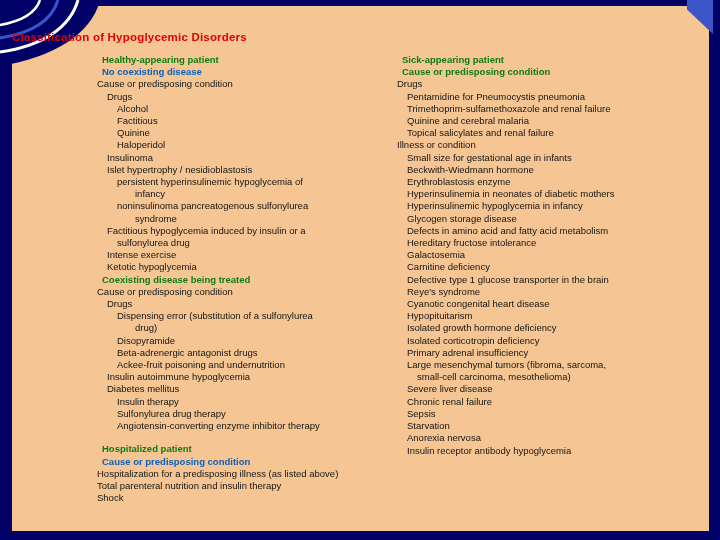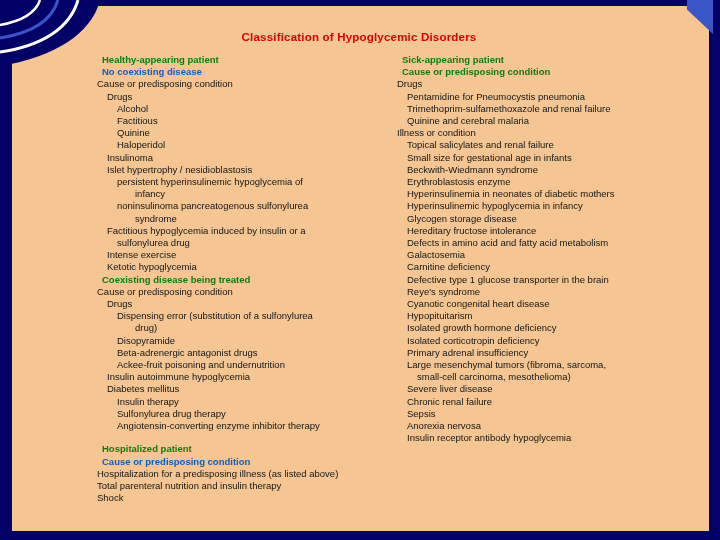--- a/index.html
+++ b/index.html
@@ -6,21 +6,21 @@
   body{width:720px;height:540px;overflow:hidden;background:#ffffff;}
   .slide{position:relative;width:720px;height:540px;background:var(--c-background,#F5C693);font-family:"Liberation Sans",sans-serif;}
   .border{position:absolute;background:var(--c-border,#000066);}
   .border-top{left:0;top:0;width:708px;height:6px;}
   .border-left{left:0;top:0;width:12px;height:540px;}
   .border-right{right:0;top:0;width:11px;height:540px;}
   .border-bottom{left:0;bottom:0;width:720px;height:9px;}
   .corner-accent{position:absolute;top:0;right:7px;width:26px;height:34px;
     background:var(--c-accent,#3A55C8);clip-path:polygon(0 0,100% 0,100% 100%,0 28%);}
   .corner-curves{position:absolute;left:0;top:0;}
-  .title{position:absolute;left:12px;right:14px;top:31px;text-align:center;
+  .title{position:absolute;left:12px;right:14px;top:31px;
     color:var(--c-title,#E00000);font-weight:bold;font-size:11.5px;letter-spacing:0.2px;}
   .columns{position:absolute;left:88px;top:54px;display:flex;}
   .col-left{flex:0 0 300px;width:300px;}
   .col-right{flex:0 0 320px;width:320px;}
   .line{font-size:9.5px;line-height:12.2px;white-space:nowrap;color:var(--c-body,#141414);}
   .line.h-green{color:var(--c-green,#0E7C0E);font-weight:bold;}
   .line.h-blue{color:var(--c-blue,#0B5FC0);font-weight:bold;}
   .line.gap{height:11px;}
   .ind0{padding-left:14px;}
   .ind1{padding-left:9px;}
@@ -84,41 +84,42 @@
         <div class="line body ind1">Total parenteral nutrition and insulin therapy</div>
         <div class="line body ind1">Shock</div>
       </div>
       <div class="col-right">
         <div class="line h-green ind0">Sick-appearing patient</div>
         <div class="line h-green ind0">Cause or predisposing condition</div>
         <div class="line body ind1">Drugs</div>
         <div class="line body ind2">Pentamidine for Pneumocystis pneumonia</div>
         <div class="line body ind2">Trimethoprim-sulfamethoxazole and renal failure</div>
         <div class="line body ind2">Quinine and cerebral malaria</div>
+        <div class="line body ind2">Topical salicylates and renal failure</div>
         <div class="line body ind1">Illness or condition</div>
-        <div class="line body ind2">Topical salicylates and renal failure</div>
         <div class="line body ind2">Small size for gestational age in infants</div>
-        <div class="line body ind2">Beckwith-Wiedmann syndrome</div>
+        <div class="line body ind2">Beckwith-Wiedmann hormone</div>
         <div class="line body ind2">Erythroblastosis enzyme</div>
         <div class="line body ind2">Hyperinsulinemia in neonates of diabetic mothers</div>
         <div class="line body ind2">Hyperinsulinemic hypoglycemia in infancy</div>
         <div class="line body ind2">Glycogen storage disease</div>
+        <div class="line body ind2">Defects in amino acid and fatty acid metabolism</div>
         <div class="line body ind2">Hereditary fructose intolerance</div>
-        <div class="line body ind2">Defects in amino acid and fatty acid metabolism</div>
         <div class="line body ind2">Galactosemia</div>
         <div class="line body ind2">Carnitine deficiency</div>
         <div class="line body ind2">Defective type 1 glucose transporter in the brain</div>
         <div class="line body ind2">Reye's syndrome</div>
         <div class="line body ind2">Cyanotic congenital heart disease</div>
         <div class="line body ind2">Hypopituitarism</div>
         <div class="line body ind2">Isolated growth hormone deficiency</div>
         <div class="line body ind2">Isolated corticotropin deficiency</div>
         <div class="line body ind2">Primary adrenal insufficiency</div>
         <div class="line body ind2">Large mesenchymal tumors (fibroma, sarcoma,</div>
         <div class="line body ind3">small-cell carcinoma, mesothelioma)</div>
         <div class="line body ind2">Severe liver disease</div>
         <div class="line body ind2">Chronic renal failure</div>
         <div class="line body ind2">Sepsis</div>
+        <div class="line body ind2">Starvation</div>
         <div class="line body ind2">Anorexia nervosa</div>
         <div class="line body ind2">Insulin receptor antibody hypoglycemia</div>
       </div>
     </div>
 </div>
 
 </body></html>

